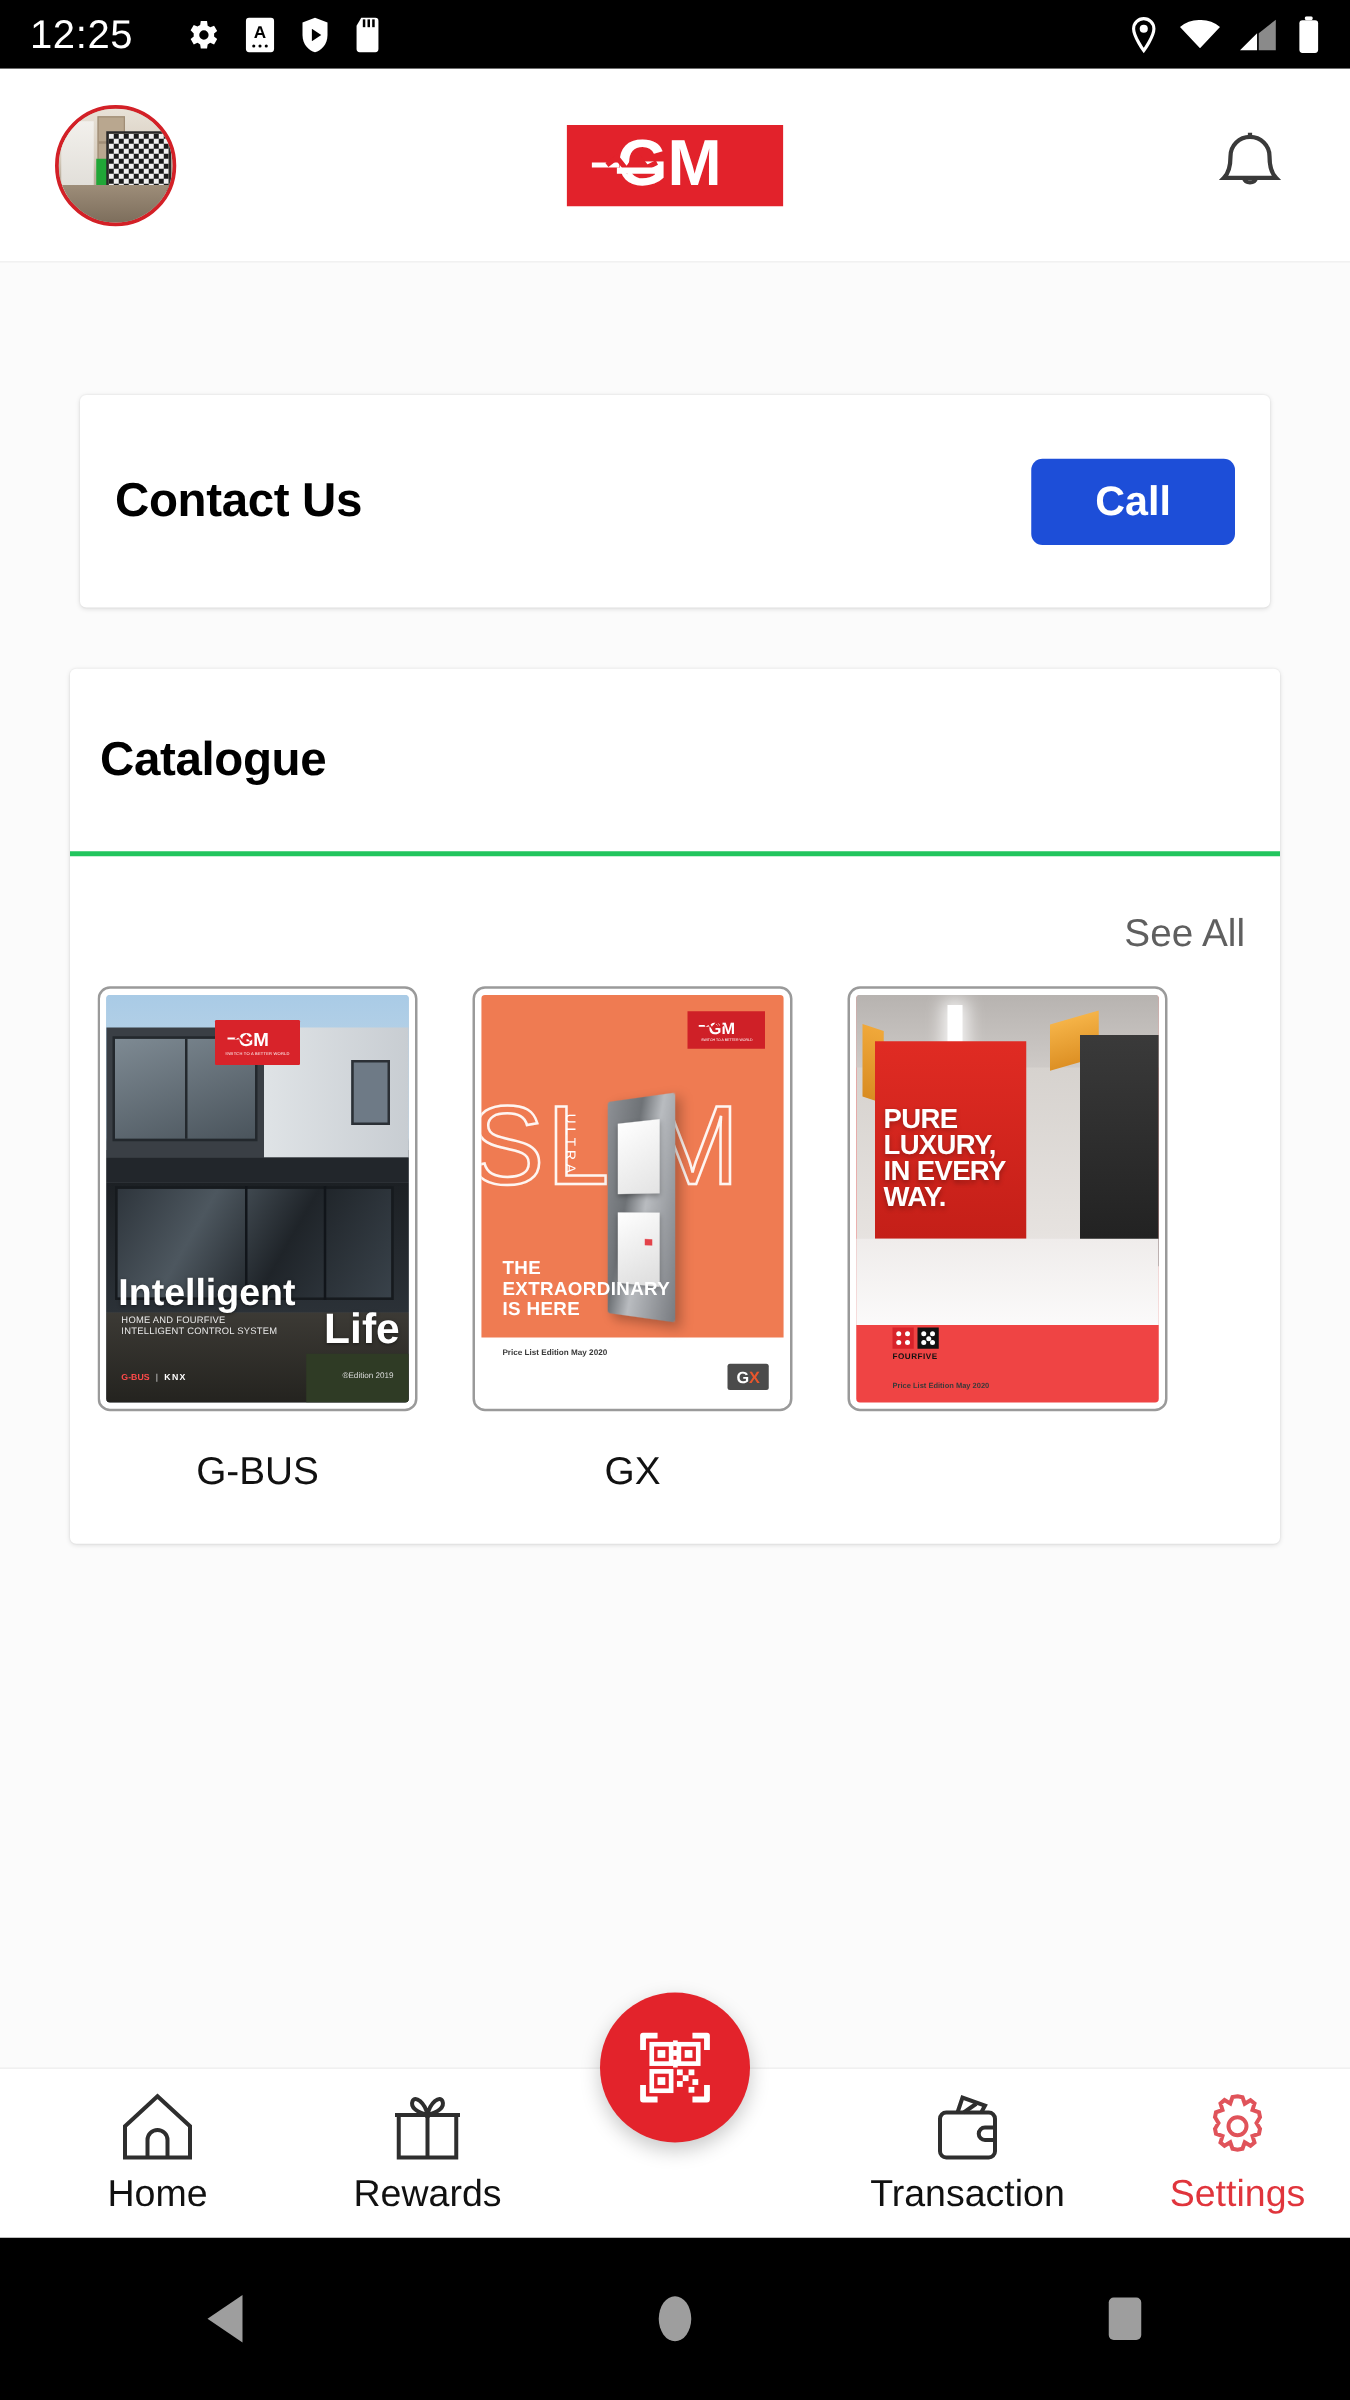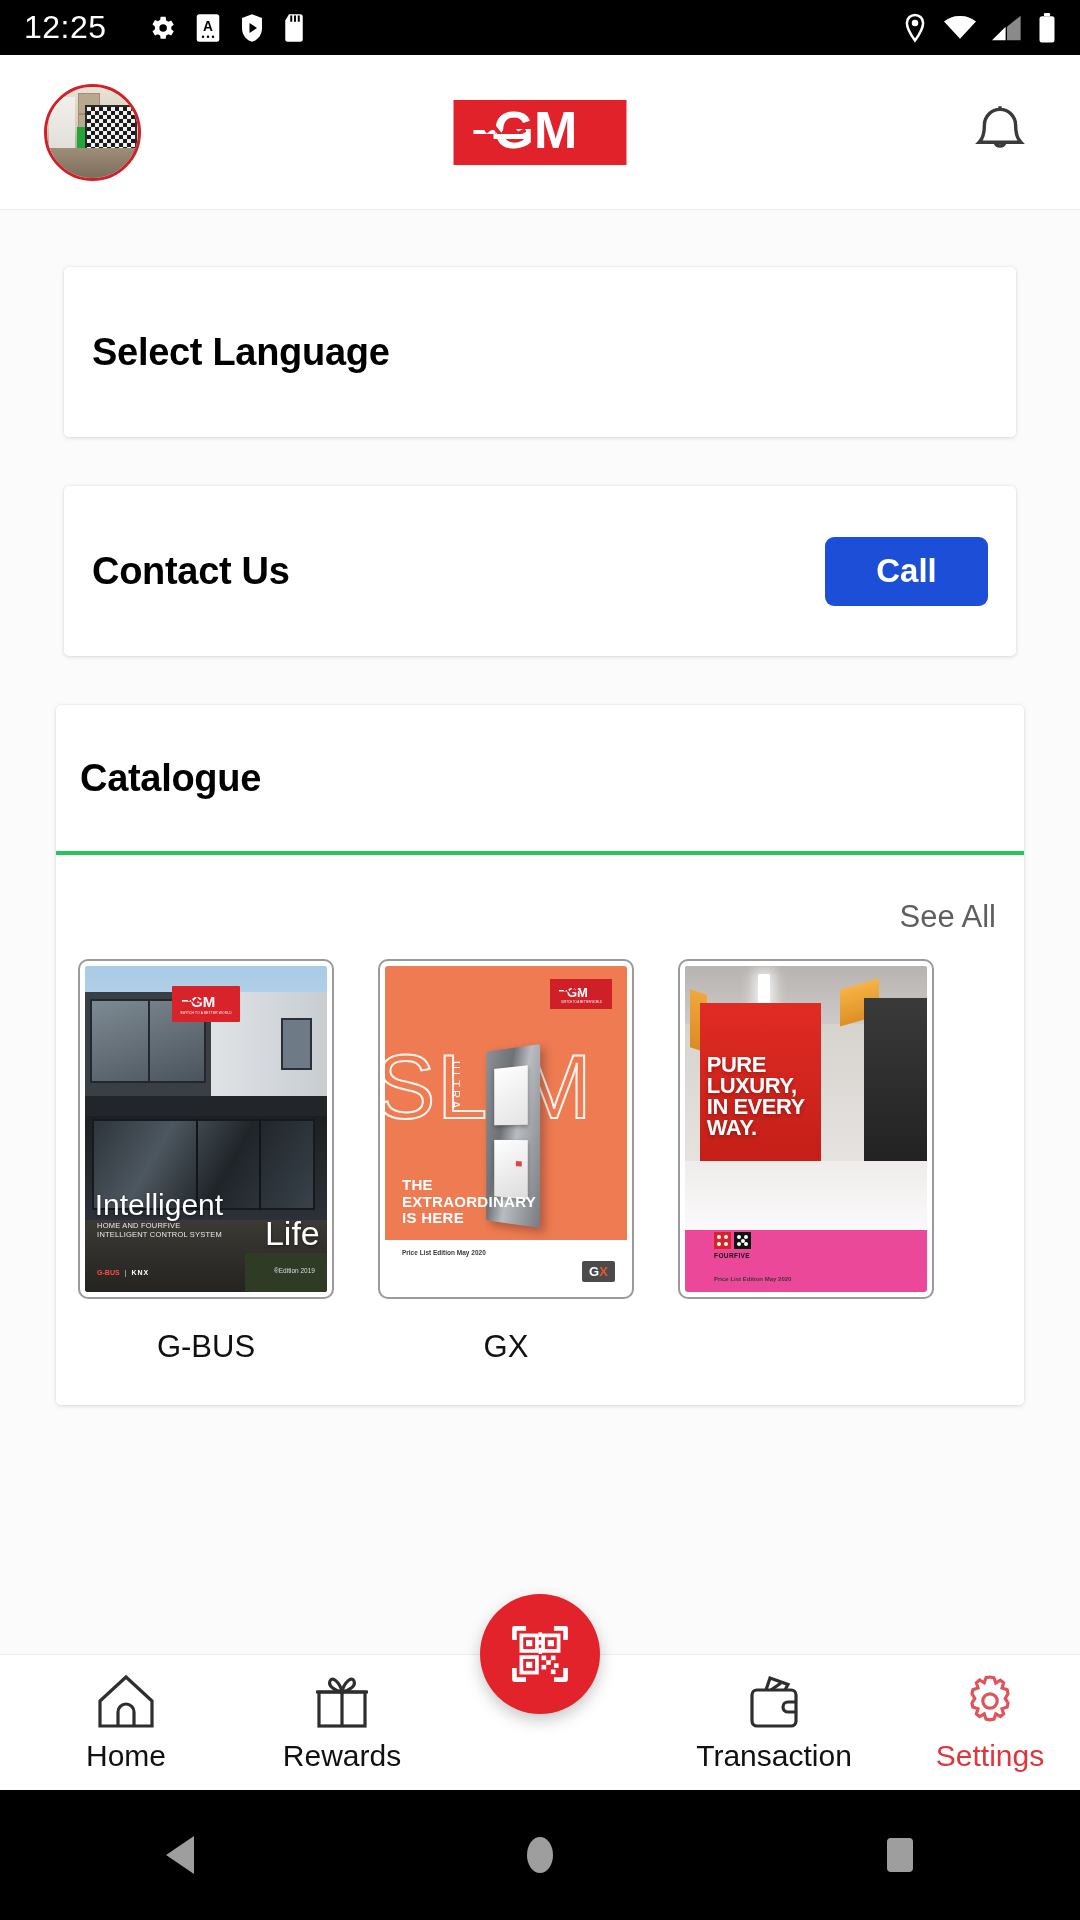--- a/index.html
+++ b/index.html
@@ -113,21 +113,21 @@
   .c1-mull { position:absolute; top:47%; height:28%; width:2px; background:#11151a; }
   .c1-ground { position:absolute; left:0; right:0; bottom:0; height:22%;
     background:linear-gradient(180deg,#3c3a35,#24231f); }
   .c1-lawn { position:absolute; right:0; bottom:0; width:34%; height:12%;
     background:#2f3b25; }
   .c1-gm { position:absolute; left:50%; transform:translateX(-50%); top:6%;
     width:68px; height:36px; background:#d8232a; display:flex; flex-direction:column;
     align-items:center; justify-content:center; border-radius:1px; }
   .c1-gmtag { font-size:3.2px; color:#fff; letter-spacing:.2px; margin-top:1px; }
   .c1-title { position:absolute; left:4%; right:3%; bottom:13%; color:#fff;
-    font-weight:normal; font-size:30px; line-height:.92; text-align:left;
+    font-weight:bold; font-size:30px; line-height:.92; text-align:left;
     text-shadow:0 1px 3px rgba(0,0,0,.5); }
   .c1-title .l2 { display:block; text-align:right; font-size:34px; }
   .c1-sub { position:absolute; left:5%; bottom:16%; color:#e9e9e9; font-size:7.5px;
     line-height:1.25; letter-spacing:.2px; }
   .c1-badges { position:absolute; left:5%; bottom:5%; display:flex; align-items:center; gap:5px; }
   .c1-bg1 { font-size:7px; font-weight:bold; color:#ff4a4a; }
   .c1-bgsep{ color:#ddd; font-size:7px; }
   .c1-knx { font-size:7px; font-weight:bold; color:#fff; letter-spacing:1px; }
   .c1-ed { position:absolute; right:5%; bottom:5.5%; font-size:6.5px; color:#ddd; }
 
@@ -155,21 +155,21 @@
   .c2-tag { position:absolute; left:7%; bottom:20%; color:#fff; font-weight:bold;
     font-size:15px; line-height:1.1; letter-spacing:.3px; }
   .c2-price { position:absolute; left:7%; bottom:11%; font-size:6.5px;
     color:#3a3a3a; font-weight:bold; }
   .c2-gx { position:absolute; right:5%; bottom:3%; background:#4b4b4b;
     padding:3px 7px; border-radius:2px; display:flex; align-items:center; }
   .c2-gxg { color:#fff; font-weight:bold; font-size:13px; }
   .c2-gxx { color:#e8562c; font-weight:bold; font-size:13px; }
 
   
-  .c3 { position:absolute; inset:5px; overflow:hidden; border-radius:3px; background:#ec4899; }
+  .c3 { position:absolute; inset:5px; overflow:hidden; border-radius:3px; background:#ef4444; }
   .c3-photo { position:absolute; left:0; right:0; top:0; height:81%;
     background:linear-gradient(180deg,#c9c5c2 0%,#d5d1cd 18%,#e6e2df 72%,#f1efed 100%); }
   .c3-ceil { position:absolute; left:0; right:0; top:0; height:22%;
     background:linear-gradient(180deg,#b7b3b0,#cecac7); }
   .c3-wallR { position:absolute; left:6%; top:14%; width:50%; height:60%;
     background:linear-gradient(180deg,#e02b23,#c41f18); }
   .c3-wallD { position:absolute; right:0; top:12%; width:26%; height:70%;
     background:linear-gradient(180deg,#3a3a3a,#1f1f1f); }
   .c3-accL { position:absolute; left:2%; top:10%; width:7%; height:22%;
     background:linear-gradient(180deg,#f0a83a,#d98c22); transform:skewY(18deg); }
@@ -291,25 +291,20 @@
       <svg width="52" height="58" viewBox="0 0 26 29" fill="none" stroke="#3a3a3a" stroke-width="1.7">
         <path d="M13 3.2V1.6M13 3.2a7.8 7.8 0 017.8 7.8c0 5.2 1.6 7.6 2.6 8.6H2.6c1-1 2.6-3.4 2.6-8.6A7.8 7.8 0 0113 3.2z"></path>
         <path d="M10.5 19.6a2.6 2.6 0 005 0"></path>
       </svg>
     </div>
   </div>
 
   <div class="content">
     <div class="gap-a"></div>
 
-    <div class="card">
-      <div class="card-row">
-        <span class="card-title">Select Language</span>
-      </div>
-    </div>
 
     <div class="gap-b"></div>
 
     <div class="card">
       <div class="card-row">
         <span class="card-title">Contact Us</span>
         <span class="spacer"></span>
         <button class="call-btn">Call</button>
       </div>
     </div>

